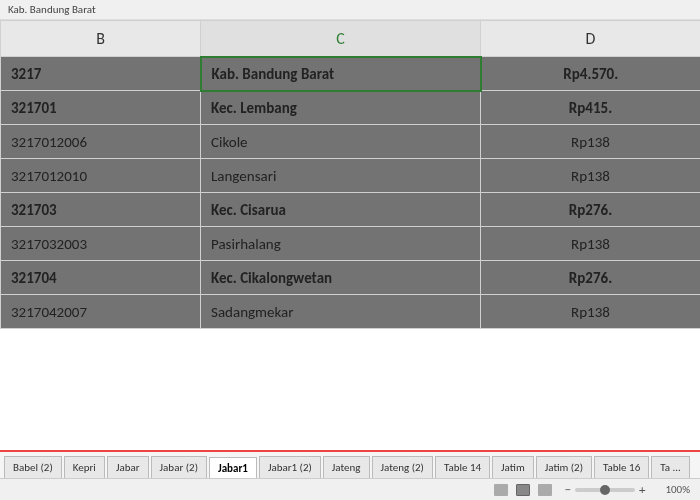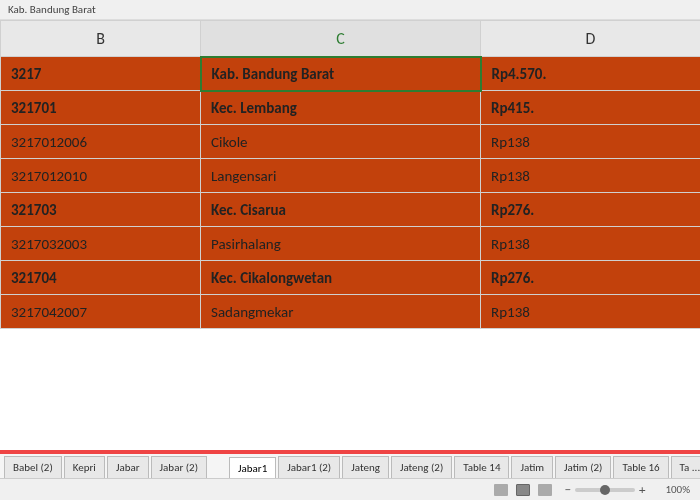--- a/index.html
+++ b/index.html
@@ -58,25 +58,25 @@
     table.sheet thead tr th.col-c {
       color: #2e7d32;
       background: #e0e0e0;
     }
 
     
     .col-b { width: 200px; text-align: left; }
     
     .col-c { width: 280px; text-align: left; }
     
-    .col-d { width: 220px; text-align: left; }
+    .col-d { width: 220px; text-align: center; }
 
     
     table.sheet tbody tr td {
-      background: #c2410c;
+      background: #737373;
       color: #222;
       height: 34px;
     }
 
     
     .row-bold td {
       font-weight: bold;
     }
 
     
@@ -85,21 +85,21 @@
     }
 
     
     .col-d {
       padding-right: 6px;
     }
 
     
     #tab-bar {
       background: #f5f5f5;
-      border-top: 4px solid #ef4444;
+      border-top: 2px solid #ef4444;
       display: flex;
       align-items: flex-end;
       height: 28px;
       flex-shrink: 0;
       overflow: hidden;
       padding-left: 4px;
     }
 
     .tab {
       padding: 3px 8px;
@@ -112,25 +112,24 @@
       cursor: pointer;
       white-space: nowrap;
       height: 22px;
       display: flex;
       align-items: center;
     }
 
     .tab.active {
       background: #ffffff;
       color: #000;
-      font-weight: normal;
+      font-weight: bold;
       border-bottom: 1px solid #fff;
       margin-bottom: -1px;
       z-index: 1;
-      margin-left: 20px;
     }
 
     
     #status-bar {
       background: #f0f0f0;
       border-top: 1px solid #ccc;
       height: 22px;
       display: flex;
       align-items: center;
       justify-content: flex-end;

